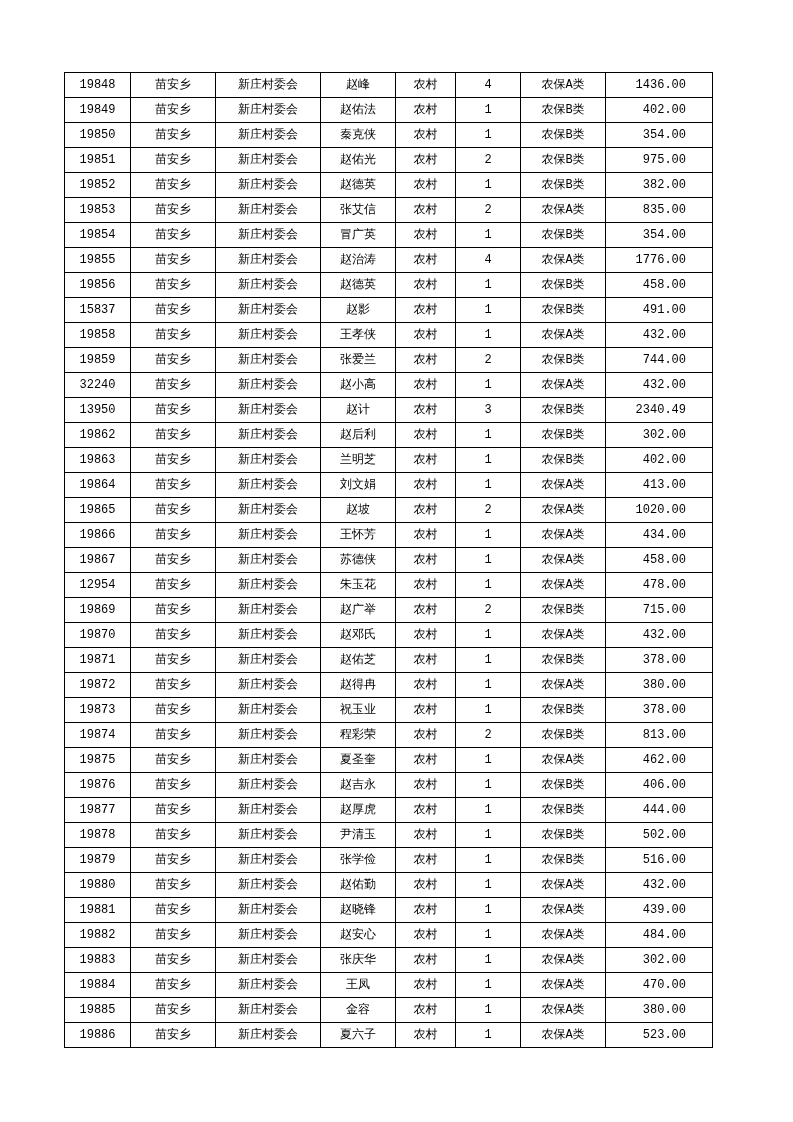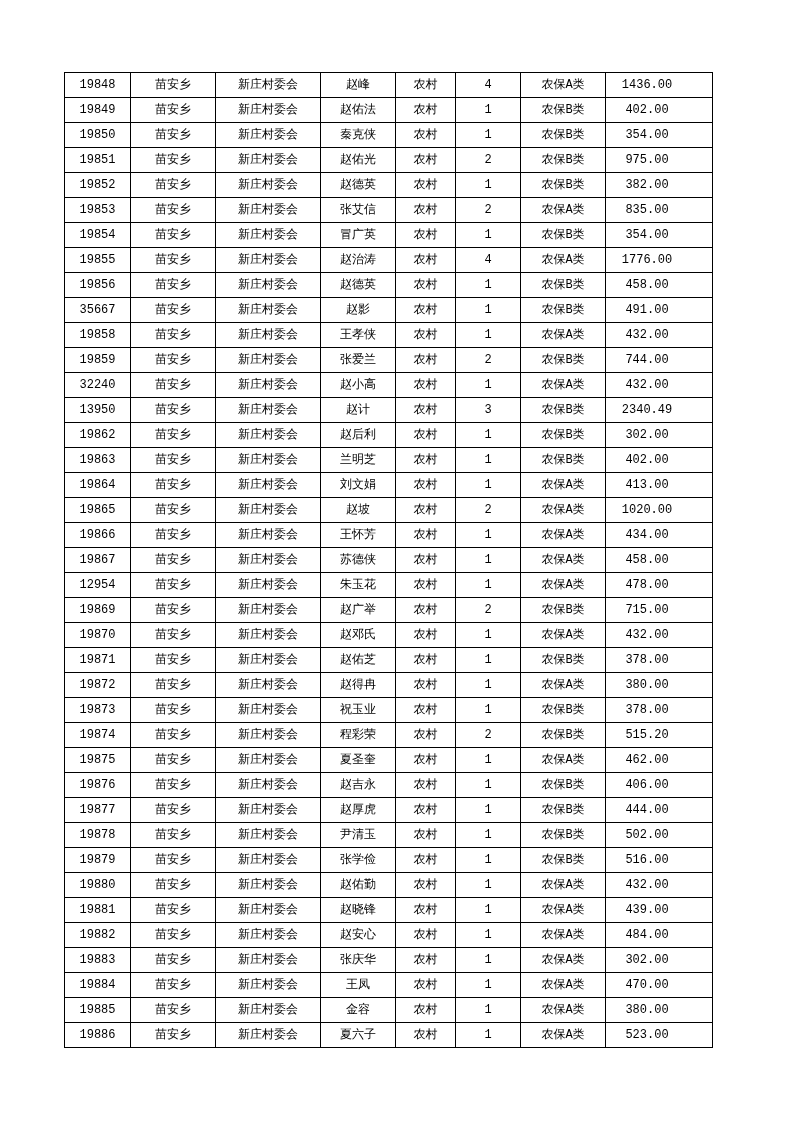--- a/index.html
+++ b/index.html
@@ -31,20 +31,21 @@
     border: 1px solid #000000;
     height: 24px;
     padding: 0 2px;
     text-align: center;
     vertical-align: middle;
     overflow: hidden;
     white-space: nowrap;
     line-height: 24px;
   }
   table.data-table td.amount {
+    text-align: right;
     padding-right: 26px;
   }
   col.c-id       { width: 66px; }
   col.c-township { width: 85px; }
   col.c-village  { width: 105px; }
   col.c-name     { width: 75px; }
   col.c-res      { width: 60px; }
   col.c-count    { width: 65px; }
   col.c-cat      { width: 85px; }
   col.c-amt      { width: 107px; }
@@ -149,21 +150,21 @@
           <td>19856</td>
           <td>苗安乡</td>
           <td>新庄村委会</td>
           <td>赵德英</td>
           <td>农村</td>
           <td>1</td>
           <td>农保B类</td>
           <td class="amount">458.00</td>
         </tr>
         <tr>
-          <td>35667</td>
+          <td>15837</td>
           <td>苗安乡</td>
           <td>新庄村委会</td>
           <td>赵影</td>
           <td>农村</td>
           <td>1</td>
           <td>农保B类</td>
           <td class="amount">491.00</td>
         </tr>
         <tr>
           <td>19858</td>
@@ -326,21 +327,21 @@
           <td class="amount">378.00</td>
         </tr>
         <tr>
           <td>19874</td>
           <td>苗安乡</td>
           <td>新庄村委会</td>
           <td>程彩荣</td>
           <td>农村</td>
           <td>2</td>
           <td>农保B类</td>
-          <td class="amount">515.20</td>
+          <td class="amount">813.00</td>
         </tr>
         <tr>
           <td>19875</td>
           <td>苗安乡</td>
           <td>新庄村委会</td>
           <td>夏圣奎</td>
           <td>农村</td>
           <td>1</td>
           <td>农保A类</td>
           <td class="amount">462.00</td>

